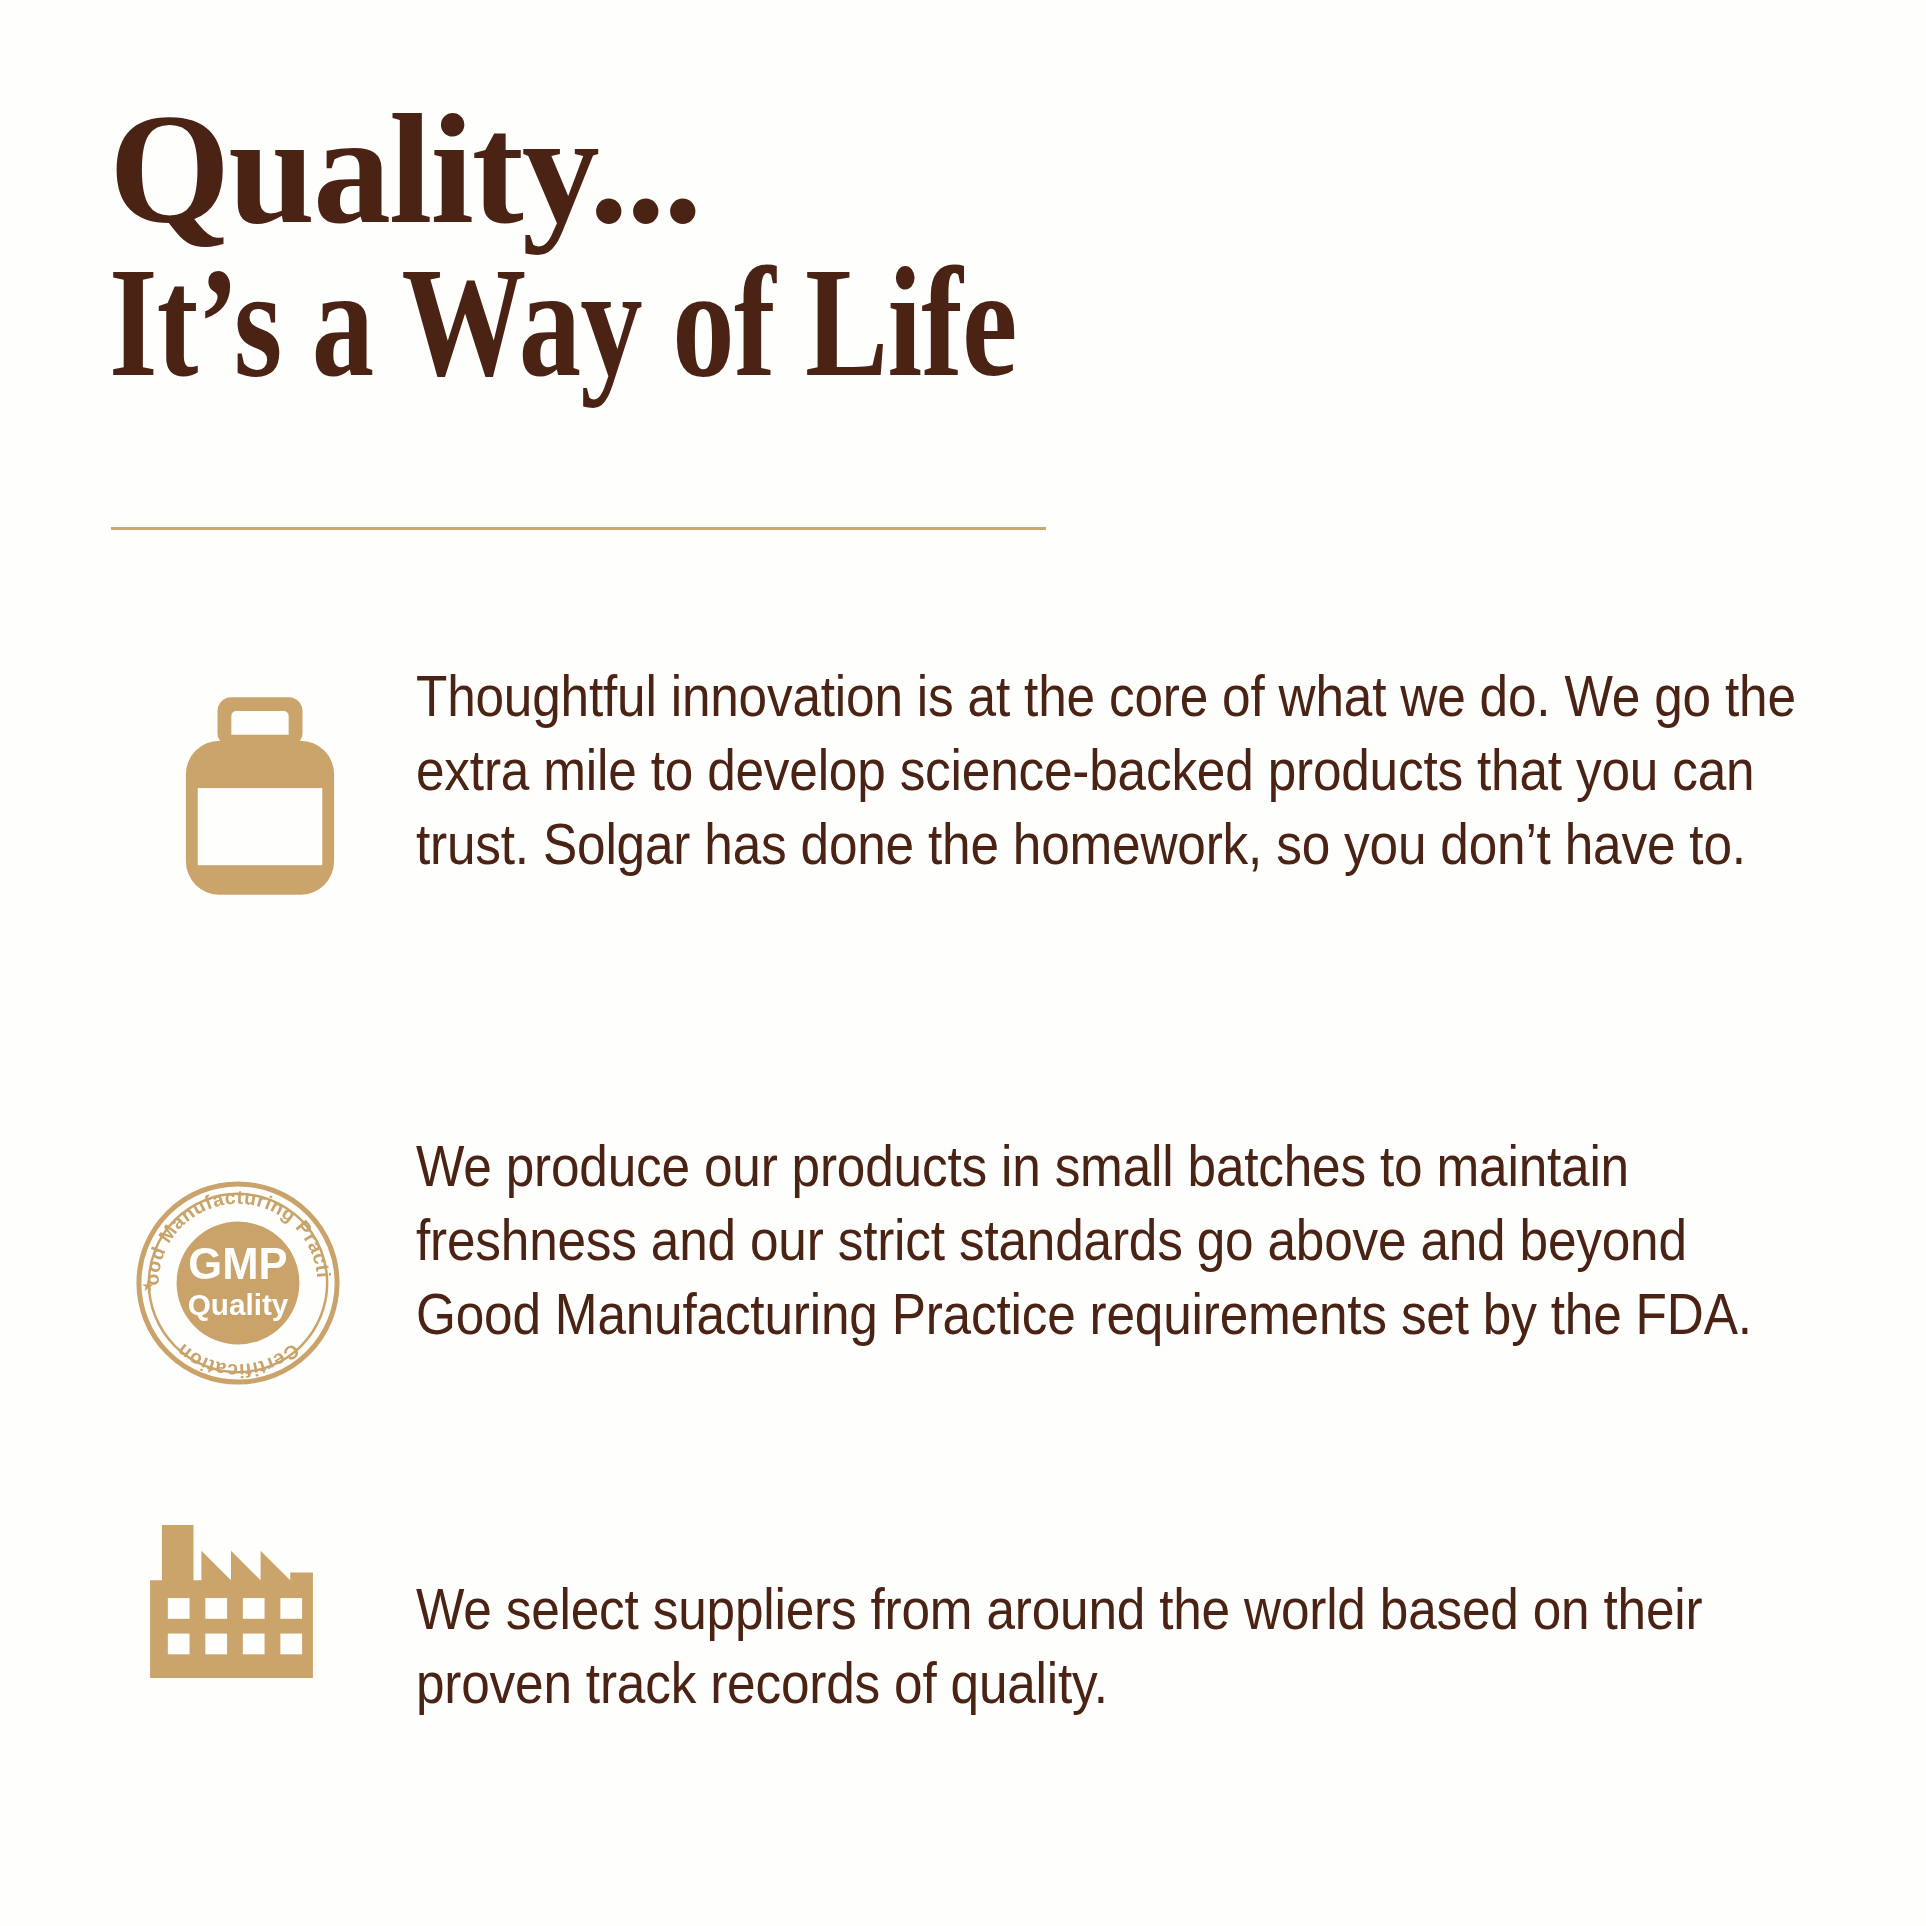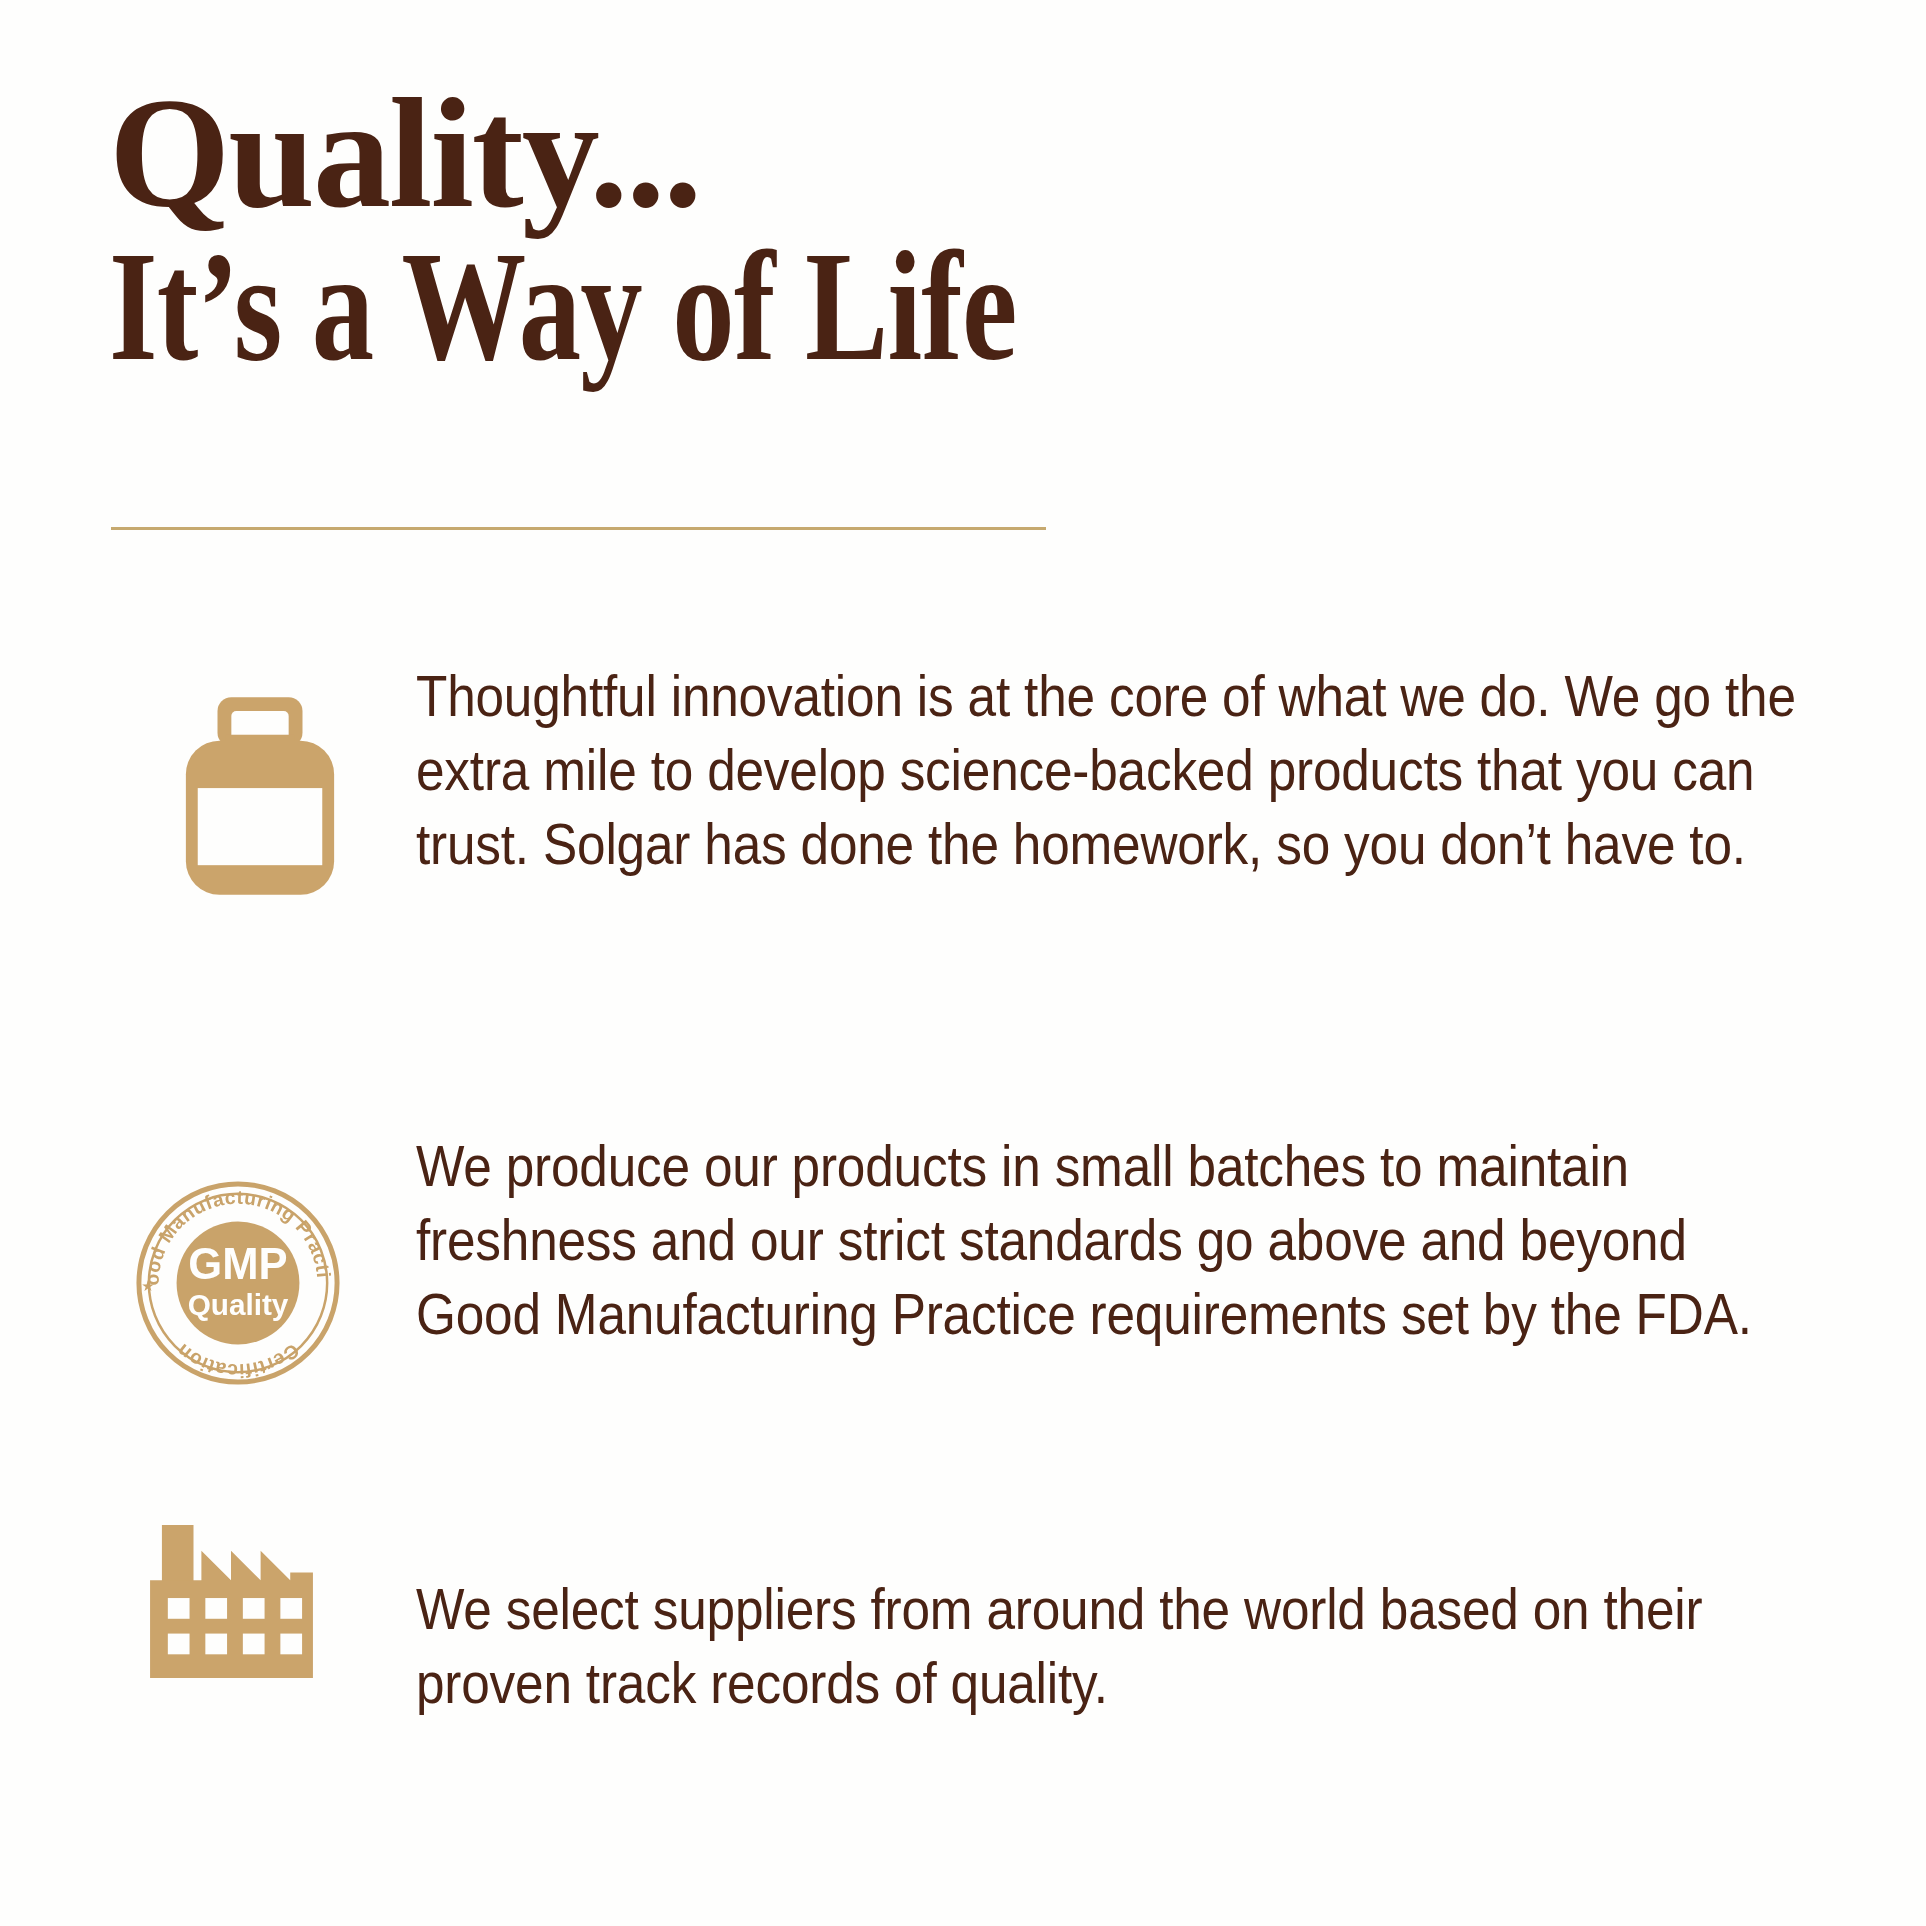--- a/index.html
+++ b/index.html
@@ -20,21 +20,21 @@
     width: 1927px;
     height: 1927px;
     background: #fefefd;
     box-sizing: border-box;
   }
 
   
   .heading {
     position: absolute;
     left: 109px;
-    top: 79px;
+    top: 95px;
     width: 1485px;
   }
 
   .heading-line1 {
     font-family: "Liberation Serif", "DejaVu Serif", serif;
     font-weight: 700;
     font-size: 156px;
     line-height: 0.96;
     letter-spacing: -2px;
     color: #4a2314;

